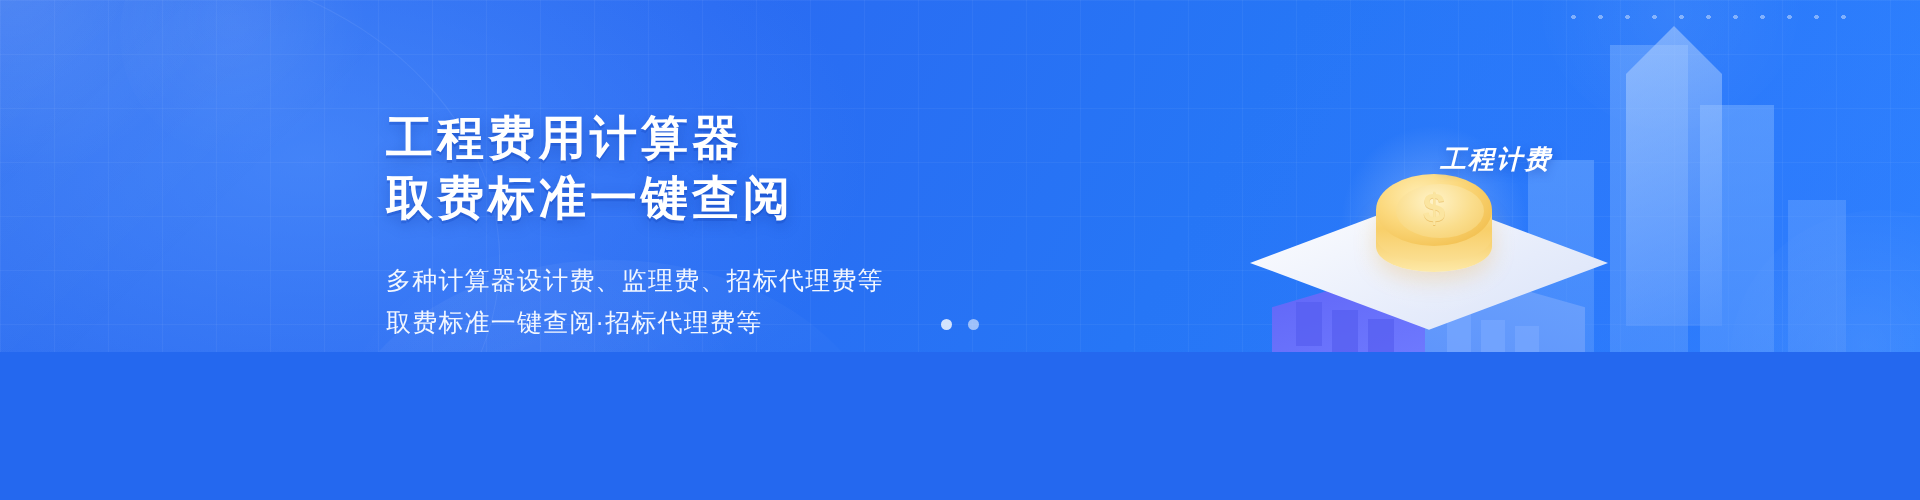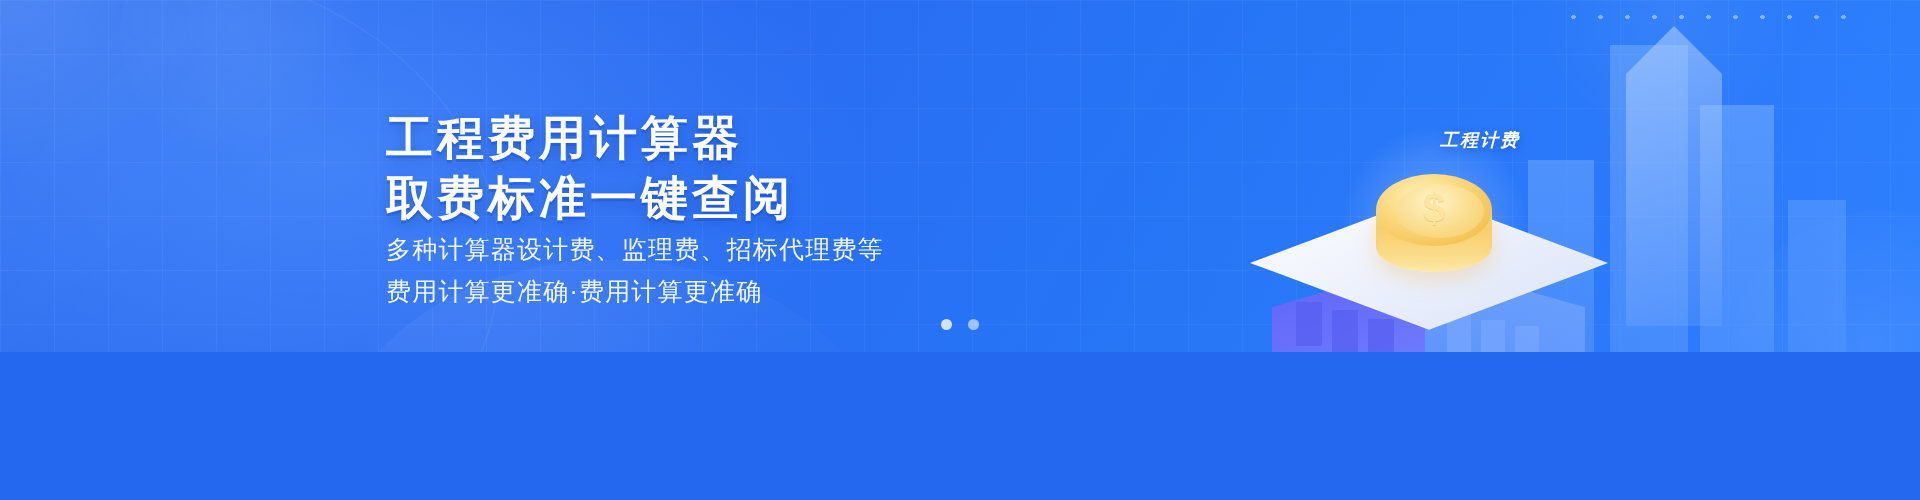--- a/index.html
+++ b/index.html
@@ -74,21 +74,21 @@
     white-space:nowrap;
   }
 
   .sub-line {
     font-size:25px;
     color:#f2f7ff;
     line-height:42px;
     letter-spacing:1.2px;
     white-space:nowrap;
   }
-  .sub-wrap { }
+  .sub-wrap { margin-top:31px; }
 
   
   .illo { position:absolute; right:0; top:0; width:780px; height:500px; }
 
   .bar { position:absolute; }
 
   .bar-a { left:258px; bottom:0; width:60px; height:210px;
     background:linear-gradient(180deg,#5b9bff,#3f86fb); opacity:.85; }
   .bar-a-top { left:258px; bottom:206px; width:60px; height:26px;
     background:linear-gradient(135deg,#8fc0ff,#6aa6ff); clip-path:polygon(0 60%,50% 0,100% 60%,50% 100%); }
@@ -166,22 +166,22 @@
     line-height:40px;
   }
   .coin-glow {
     position:absolute; left:-42px; top:-60px; width:212px; height:200px;
     background:radial-gradient(ellipse at 50% 55%, rgba(255,255,255,.30), rgba(255,255,255,0) 62%);
     pointer-events:none;
   }
 
   
   .illo-label {
-    position:absolute; left:300px; top:128px;
-    font-size:18px; font-weight:bold; font-style:italic;
+    position:absolute; left:300px; top:142px;
+    font-size:26px; font-weight:bold; font-style:italic;
     letter-spacing:2px; color:#ffffff;
     text-shadow:0 3px 10px rgba(20,60,170,.40);
     white-space:nowrap;
   }
 
   
   .dots {
     position:absolute; left:0; right:0; bottom:22px;
     display:flex; justify-content:center; gap:16px;
     padding-left:0;
@@ -205,21 +205,21 @@
   <div class="blob blob-r"></div>
   <div class="blob blob-rt"></div>
   <div class="dots-tr"></div>
 
   <div class="copy">
     <div class="title-line">工程费用计算器</div>
     <div class="title-line">取费标准一键查阅</div>
 
     <div class="sub-wrap">
       <div class="sub-line">多种计算器设计费、监理费、招标代理费等</div>
-      <div class="sub-line">费用计算更准确·费用计算更准确</div>
+      <div class="sub-line">取费标准一键查阅·招标代理费等</div>
     </div>
   </div>
 
   <div class="illo">
 
     <div class="bar bar-e"></div>
     <div class="bar bar-c"></div>
     <div class="bar bar-d"></div>
     <div class="prism"></div>
     <div class="bar bar-b"></div>

